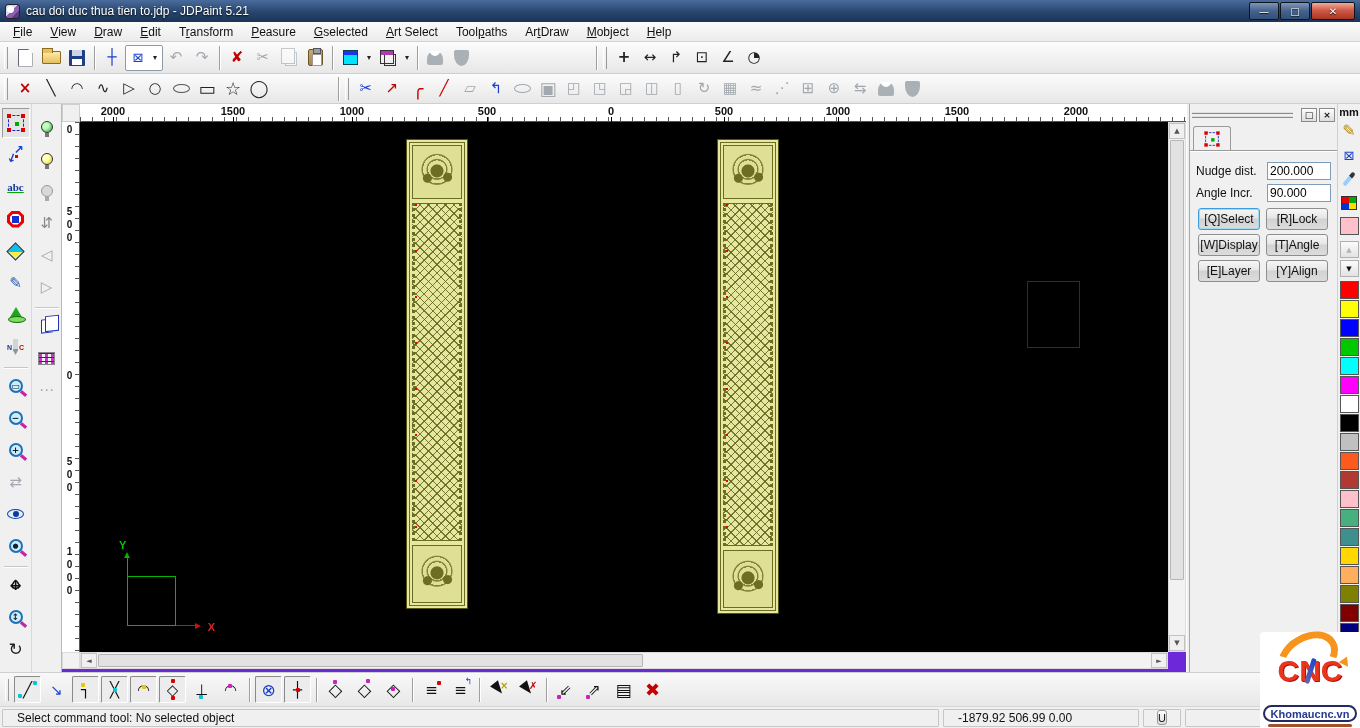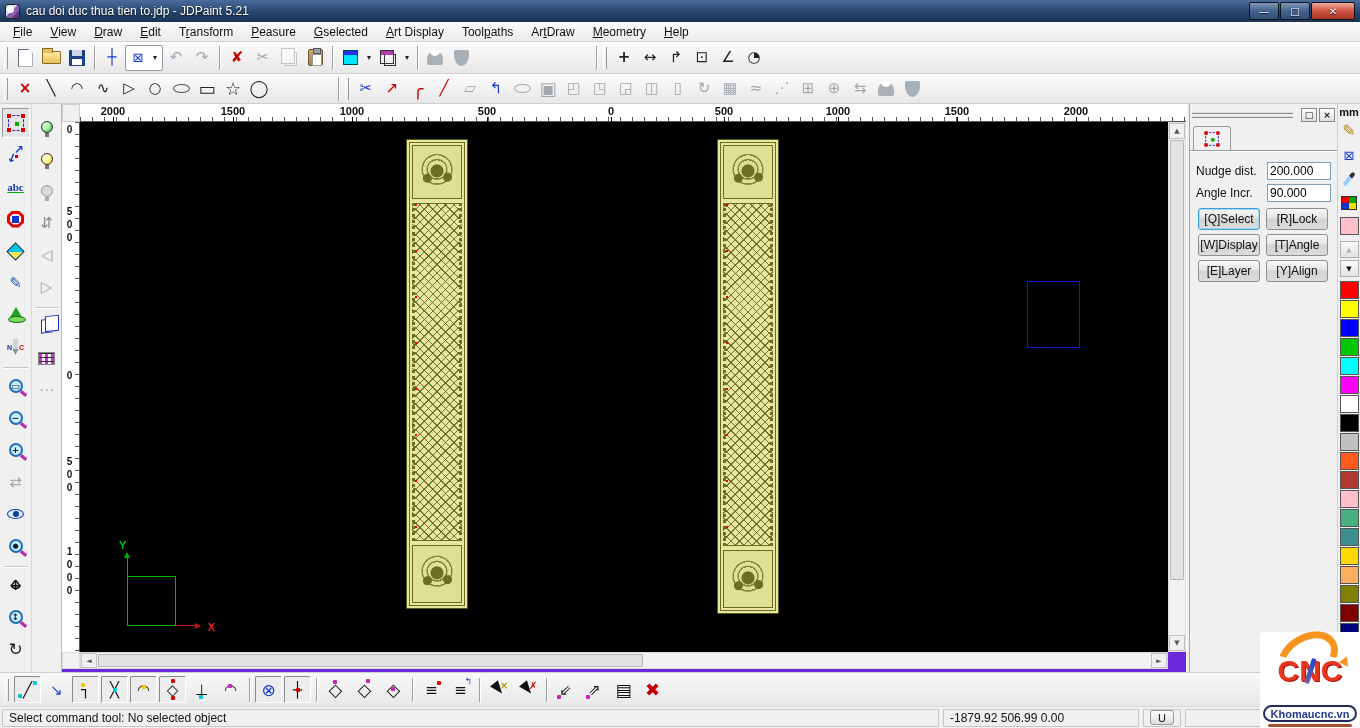--- a/index.html
+++ b/index.html
@@ -178,21 +178,21 @@
   #snapbar{position:absolute;left:0;top:672px;width:1337px;height:34px;background:linear-gradient(#f8f8f8,#e8e8e8);
            border-top:1px solid #cfcfcf;display:flex;align-items:center;padding:0 3px}
   .snp{position:relative;width:27px;height:27px;display:inline-flex;align-items:center;justify-content:center;
        font:15px "DejaVu Sans",sans-serif;margin:0 1px}
   .snp.pressed{border:1px solid #8a8a8a;border-right-color:#fff;border-bottom-color:#fff;background:#ececec;border-radius:2px}
   .dot{position:absolute;width:4px;height:4px;border-radius:1px}
   .d-cy{background:#00c8d8}.d-ye{background:#e8c800}.d-mg{background:#cc22bb}.d-rd{background:#d00}
   
   #statusbar{position:absolute;left:0;top:706px;width:1337px;height:22px;background:#f0f0f0;border-top:1px solid #d5d5d5;
              display:flex;align-items:center;padding:1px 2px;gap:4px}
-  .cell{height:18px;border:1px solid #c6c6c6;border-radius:1px;display:flex;align-items:center;padding:0 6px;background:#f0f0f0}
+  .cell{height:18px;border:1px solid #c6c6c6;border-radius:1px;display:flex;align-items:center;padding:0 14px;background:#f0f0f0}
   .ubtn{width:24px;height:15px;border:1px solid #999;border-radius:3px;background:linear-gradient(#fdfdfd,#ddd);
         display:flex;align-items:center;justify-content:center;font:11px "Liberation Sans",sans-serif}
   
   #logo{position:absolute;right:0;bottom:0;width:100px;height:96px;background:#fff;z-index:30;border-radius:4px 0 0 0}
   .arc{position:absolute;left:16px;top:2px;width:64px;height:46px;border:7px solid transparent;border-top-color:#f7941d;
        border-right-color:#f7941d;border-radius:50%;transform:rotate(-30deg)}
   .arch{position:absolute;right:10px;top:26px;border-top:5px solid transparent;border-bottom:5px solid transparent;border-left:9px solid #f7941d;transform:rotate(55deg)}
   .brand{position:absolute;left:4px;top:22px;width:92px;text-align:center;font:bold 30px "Liberation Sans",sans-serif;
          color:#e8351c;letter-spacing:0px;text-shadow:1px 1px 0 #a11}
   .brand::after{content:"";position:absolute;left:44px;top:4px;width:5px;height:26px;background:linear-gradient(#2244cc,#66a);transform:rotate(18deg);border-radius:2px}
@@ -216,24 +216,24 @@
   </div>
 
   <div id="menubar">
     <span class="mi"><span></span><span class="u">F</span><span>ile</span></span>
     <span class="mi"><span></span><span class="u">V</span><span>iew</span></span>
     <span class="mi"><span></span><span class="u">D</span><span>raw</span></span>
     <span class="mi"><span></span><span class="u">E</span><span>dit</span></span>
     <span class="mi"><span>T</span><span class="u">r</span><span>ansform</span></span>
     <span class="mi"><span></span><span class="u">P</span><span>easure</span></span>
     <span class="mi"><span></span><span class="u">G</span><span>selected</span></span>
-    <span class="mi"><span></span><span class="u">A</span><span>rt Display</span></span>
+    <span class="mi"><span></span><span class="u">A</span><span>rt Select</span></span>
     <span class="mi"><span>Tool</span><span class="u">p</span><span>aths</span></span>
     <span class="mi"><span>Ar</span><span class="u">t</span><span>Draw</span></span>
-    <span class="mi"><span></span><span class="u">M</span><span>eometry</span></span>
+    <span class="mi"><span></span><span class="u">M</span><span>object</span></span>
     <span class="mi"><span></span><span class="u">H</span><span>elp</span></span>
   </div>
 
   <div id="tb1" class="tb">
     <span class="grip"></span>
     <span class="g">
         <span class="i-doc"></span>
       </span>
     <span class="g">
         <span class="i-folder"></span>

